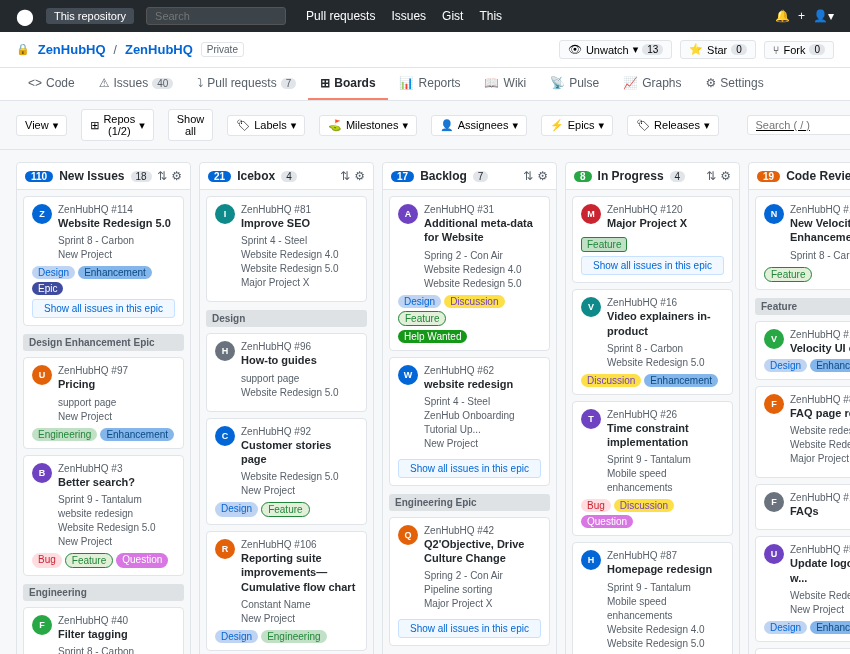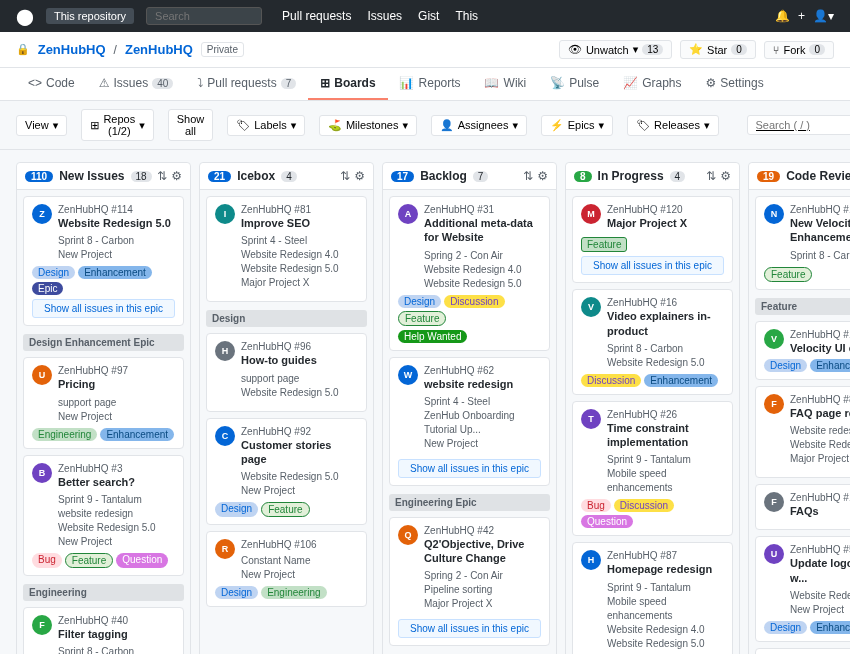--- a/index.html
+++ b/index.html
@@ -2,21 +2,21 @@
 <html><head>
   <meta charset="utf-8">
   <style>
     * { box-sizing: border-box; margin: 0; padding: 0; }
     body { font-family: -apple-system, BlinkMacSystemFont, 'Segoe UI', Helvetica, Arial, sans-serif; font-size: 12px; background: #f6f8fa; color: #24292e; }
 
     
     .top-nav { background: #24292e; height: 32px; display: flex; align-items: center; padding: 0 16px; gap: 12px; }
     .top-nav .logo { color: white; font-size: 16px; }
     .top-nav .this-repo { background: #444d56; color: white; font-size: 11px; padding: 2px 8px; border-radius: 3px; }
-    .top-nav .search-box { background: #3c4449; border: 1px solid #555; border-radius: 3px; color: #ccc; font-size: 11px; padding: 2px 8px; width: 116px; }
+    .top-nav .search-box { background: #3c4449; border: 1px solid #555; border-radius: 3px; color: #ccc; font-size: 11px; padding: 2px 8px; width: 140px; }
     .top-nav .nav-links { display: flex; gap: 16px; color: white; font-size: 12px; margin-left: 8px; }
     .top-nav .nav-links span { cursor: pointer; }
     .top-nav-right { margin-left: auto; display: flex; align-items: center; gap: 8px; color: white; font-size: 12px; }
 
     
     .repo-header { background: white; border-bottom: 1px solid #e1e4e8; padding: 8px 16px; display: flex; align-items: center; gap: 8px; }
     .repo-header .lock-icon { color: #586069; font-size: 11px; }
     .repo-header .org-link { color: #0366d6; font-size: 13px; font-weight: 600; }
     .repo-header .separator { color: #586069; }
     .repo-header .repo-link { color: #0366d6; font-size: 13px; font-weight: 600; }
@@ -309,20 +309,21 @@
             <span class="label label-design">Design</span>
             <span class="label label-feature">Feature</span>
           </div>
 
     </div>
         <div class="card">
       <div class="card-header">
         <div class="avatar orange">R</div>
         <div class="card-info">
           <div class="card-repo">ZenHubHQ #106</div>
+          <div class="card-title">Reporting suite improvements— Cumulative flow chart</div>
           <div class="card-meta">
                 <div>Constant Name</div>
                 <div>New Project</div>
               </div>
         </div>
       </div>
 
       <div class="card-labels">
             <span class="label label-design">Design</span>
             <span class="label label-engineering">Engineering</span>

